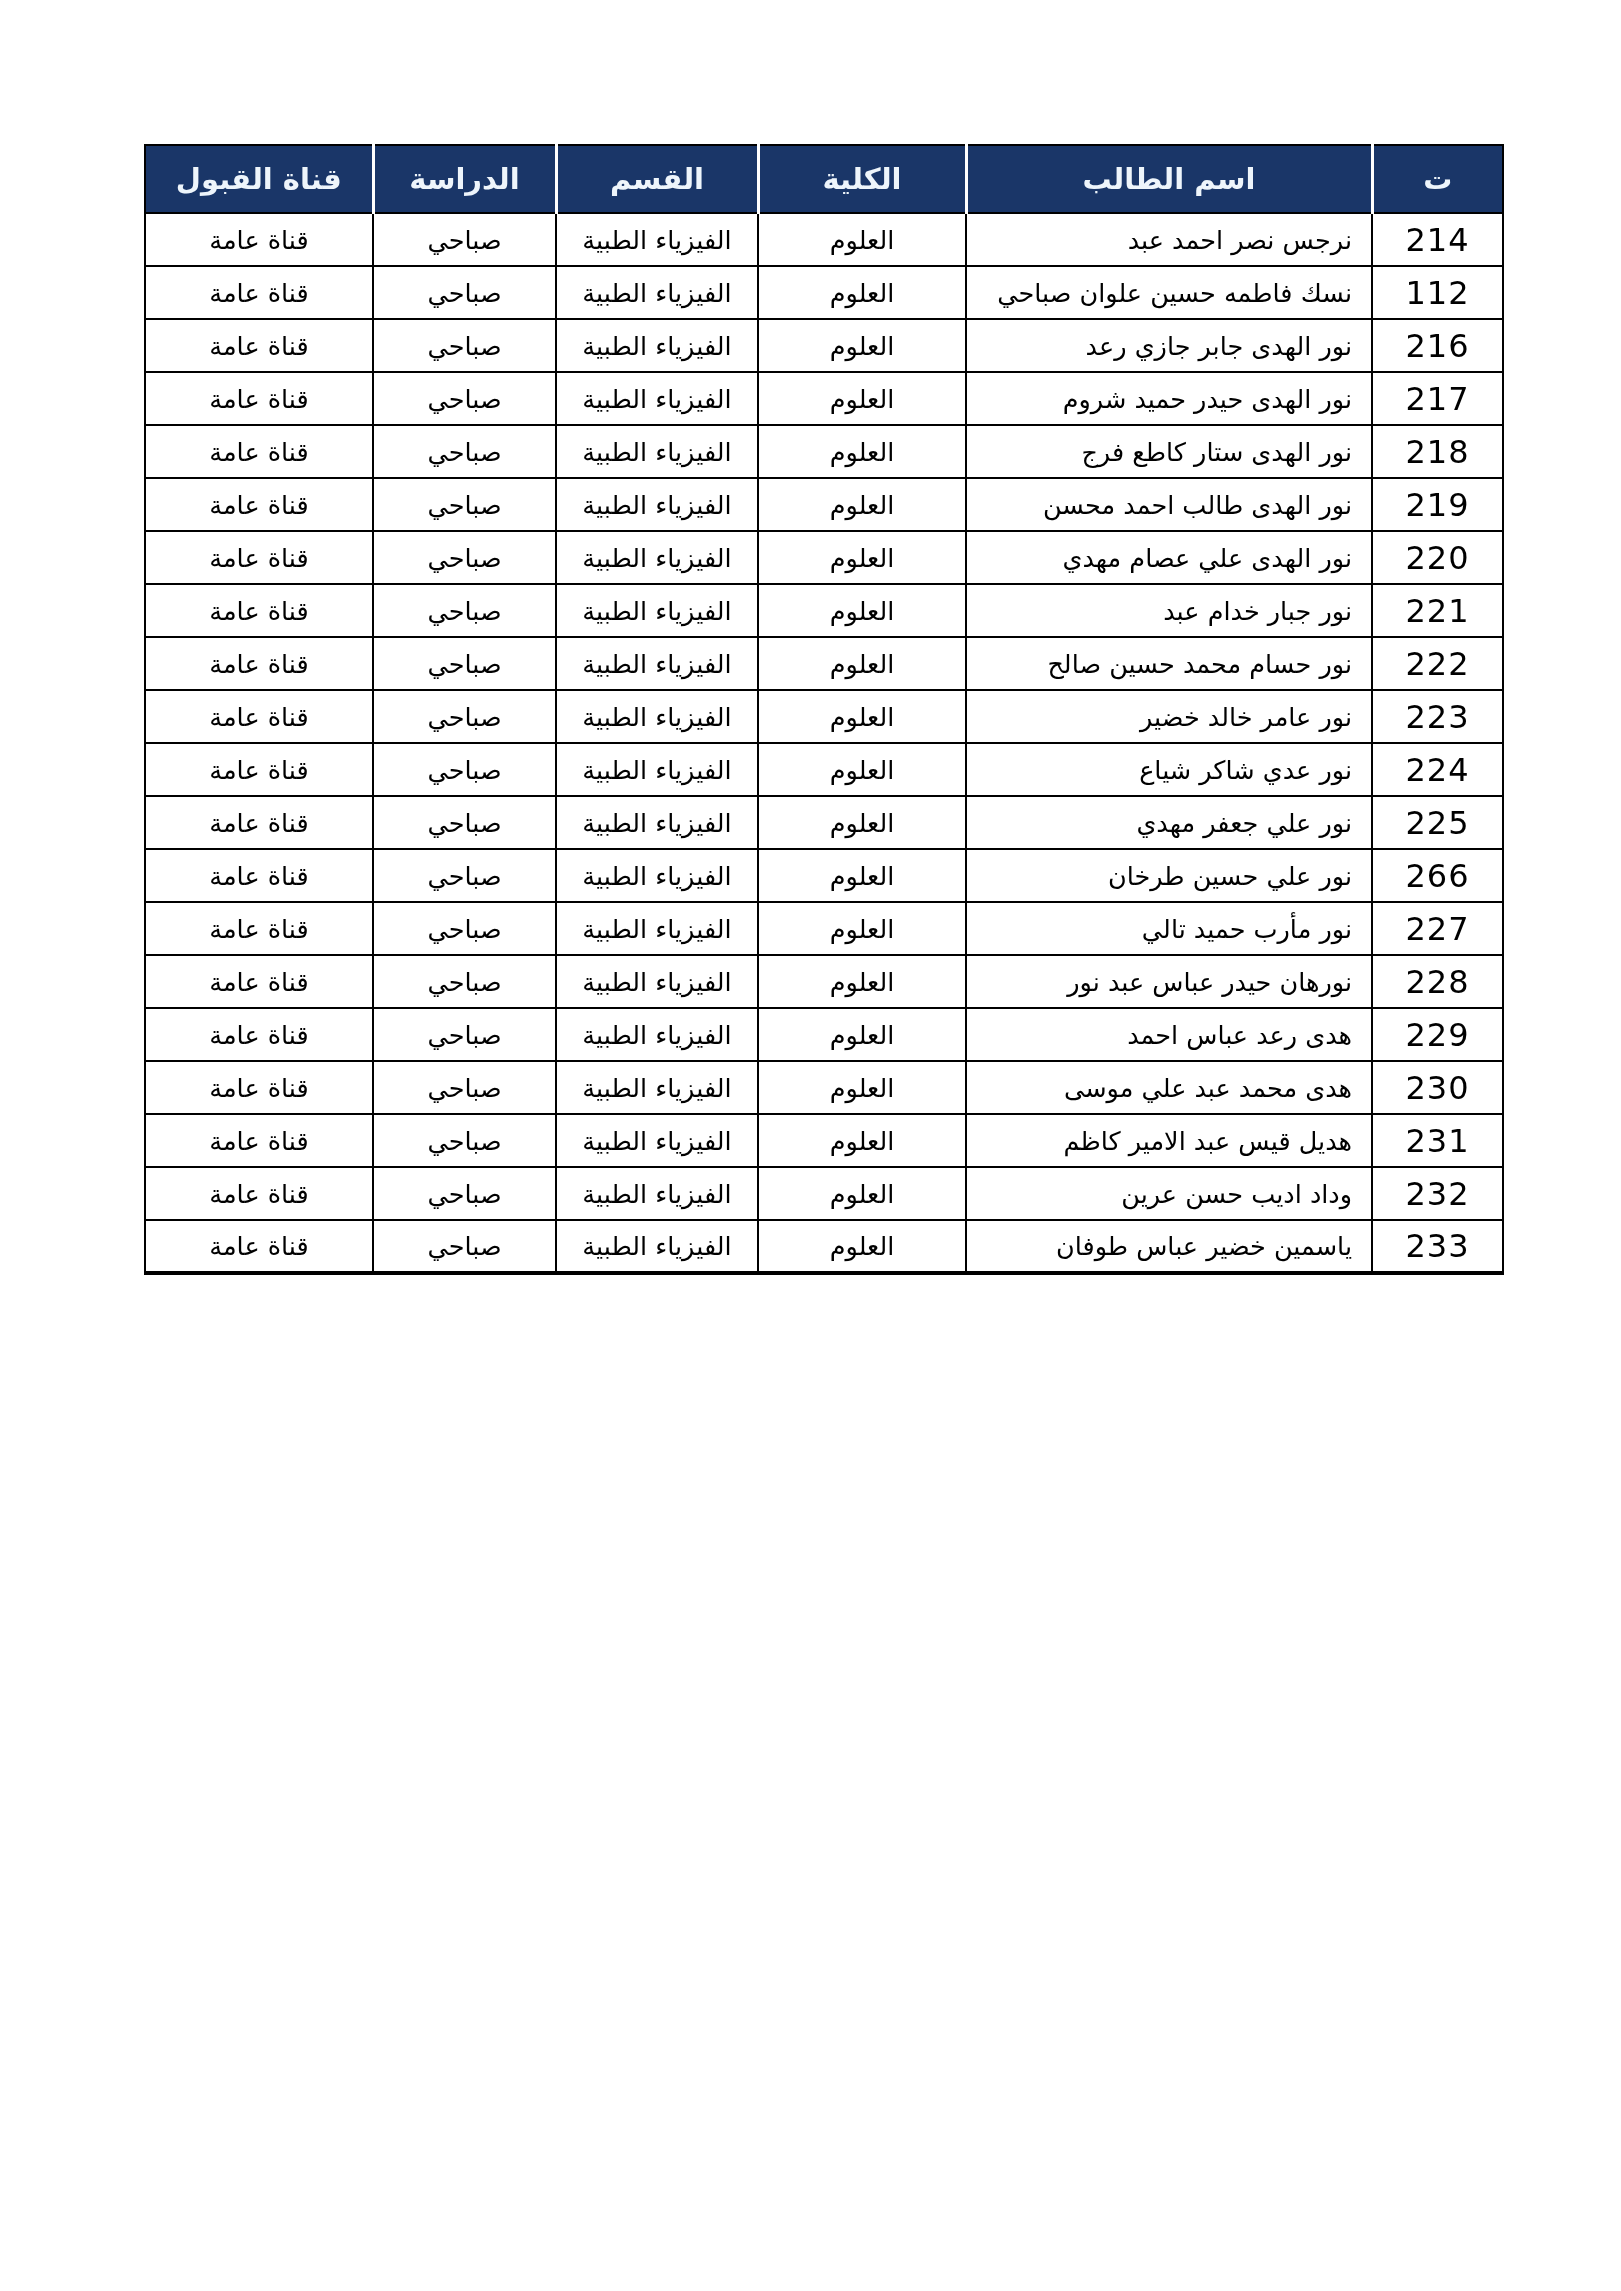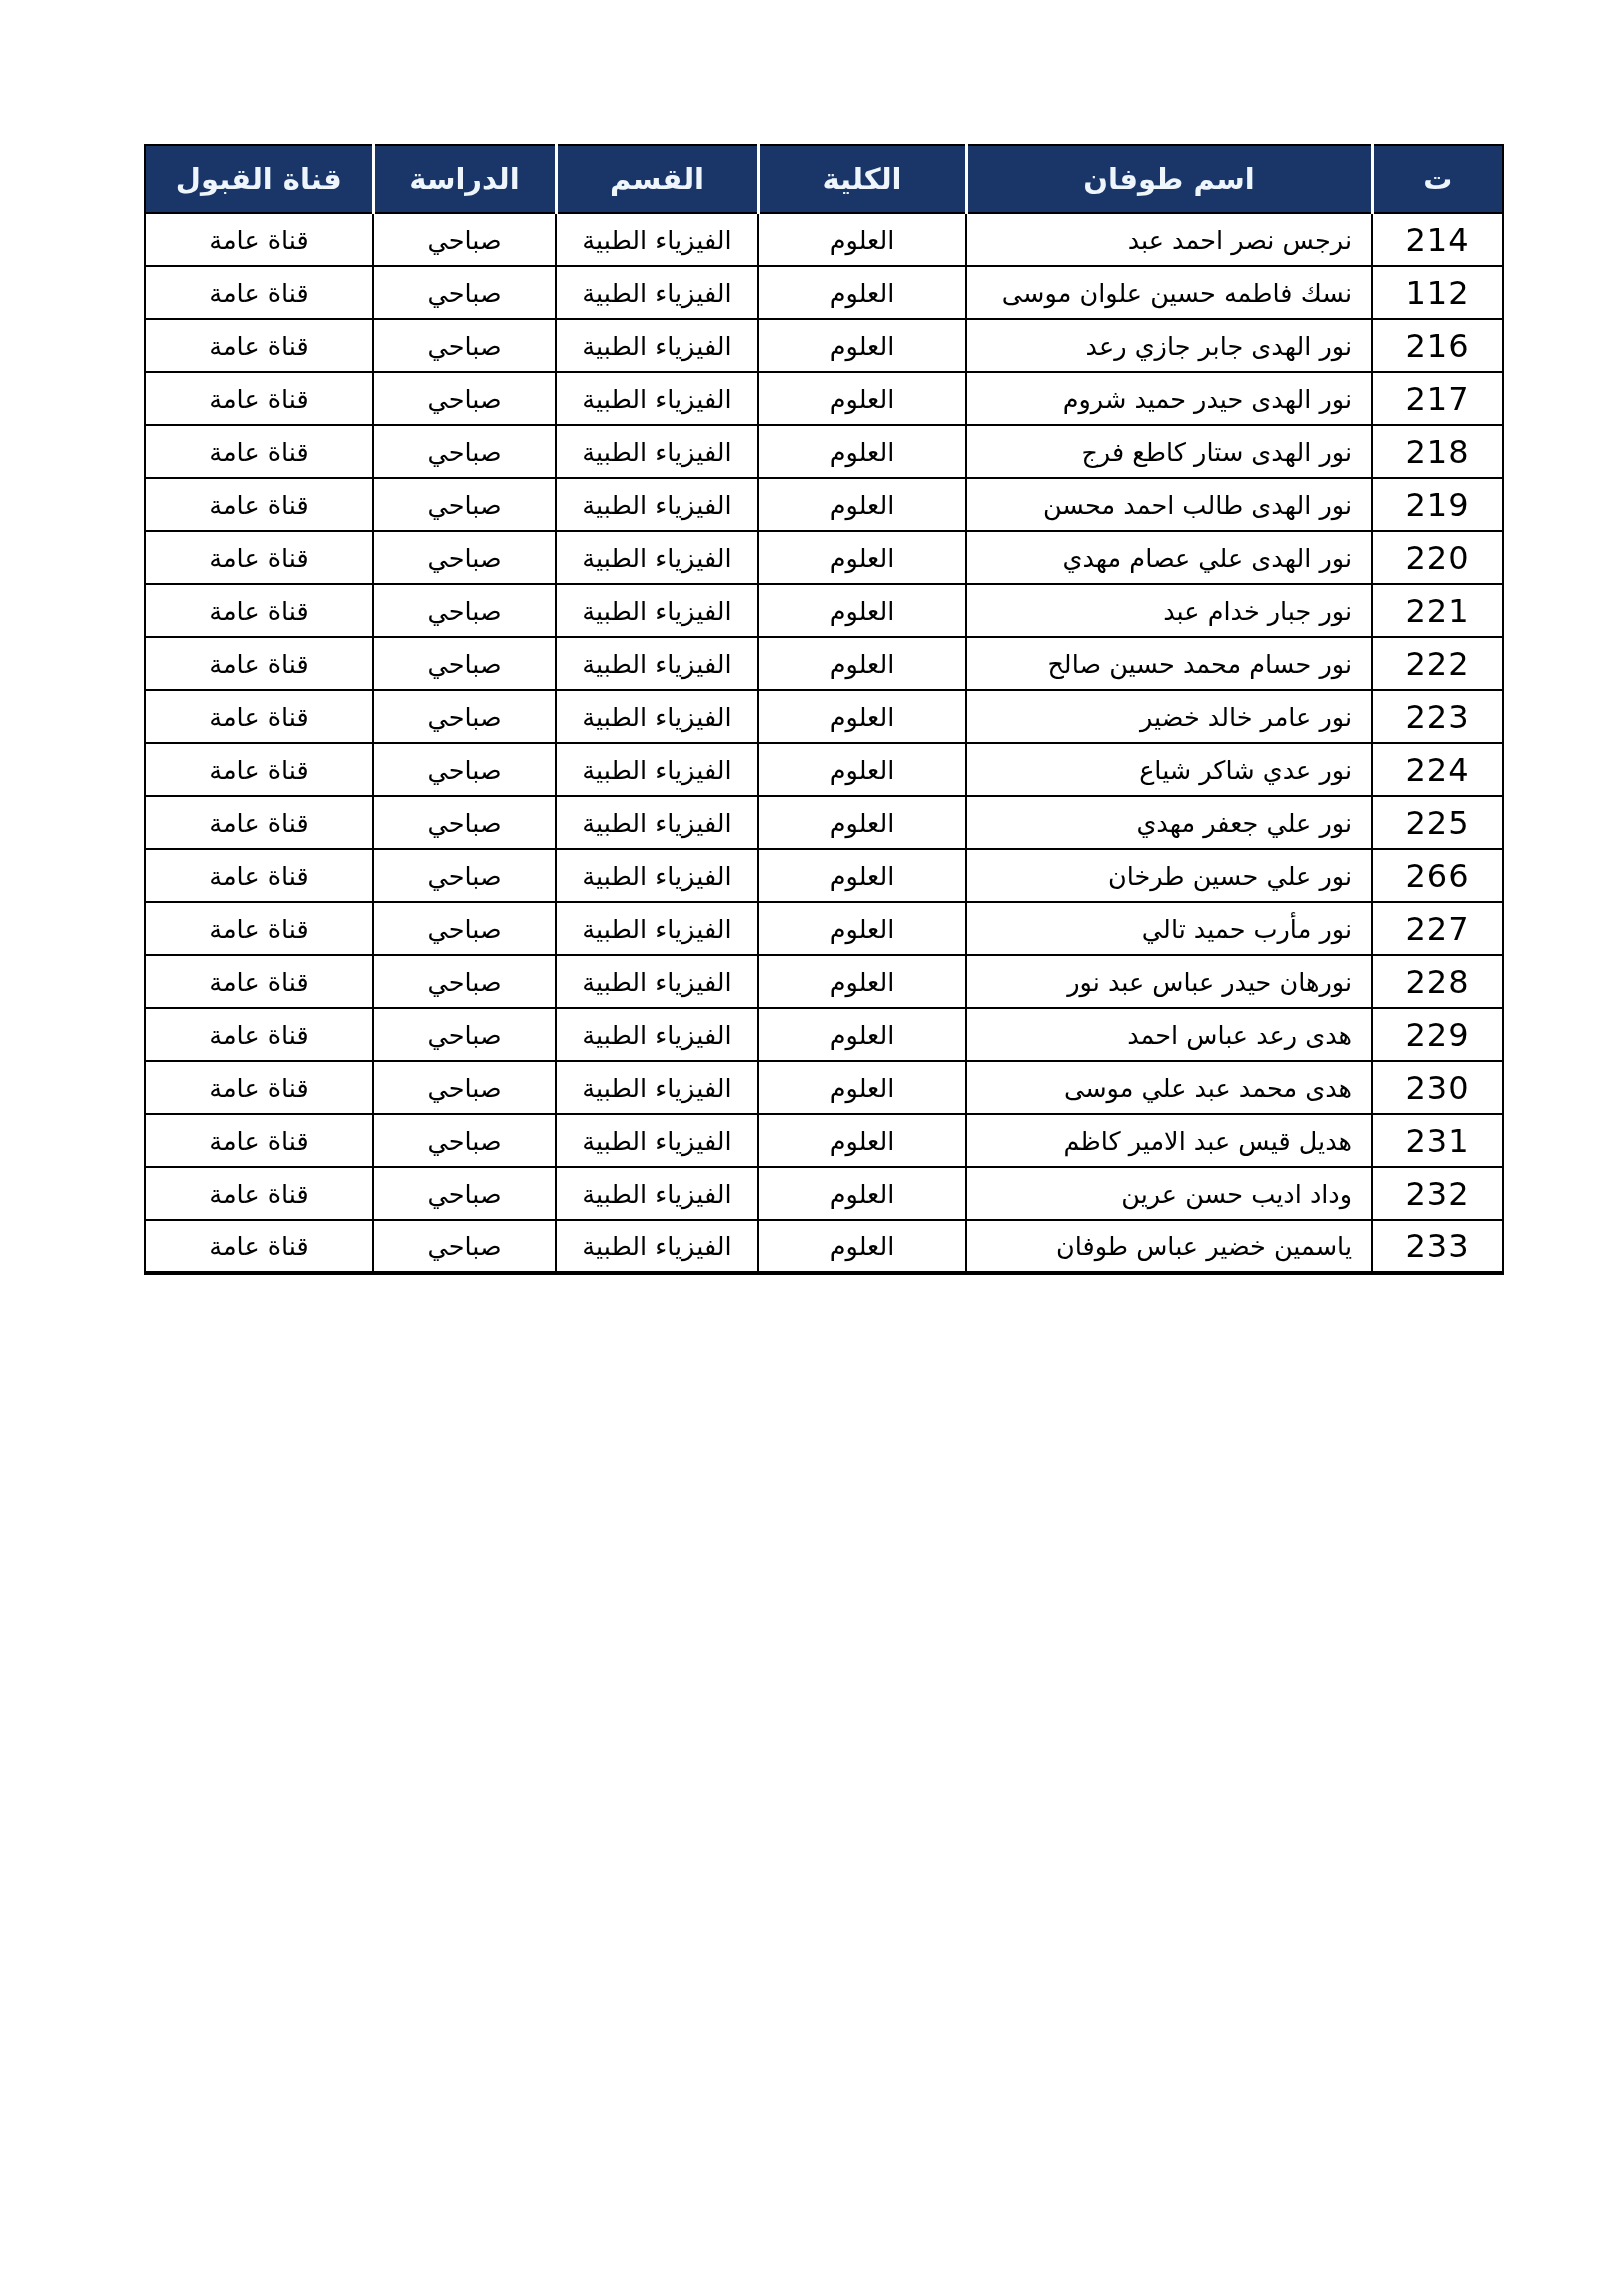--- a/index.html
+++ b/index.html
@@ -70,39 +70,39 @@
       <col style="width:131px">
       <col style="width:406px">
       <col style="width:208px">
       <col style="width:202px">
       <col style="width:183px">
       <col style="width:228px">
     </colgroup>
     <thead>
       <tr>
         <th>ت</th>
-        <th>اسم طوفان</th>
+        <th>اسم الطالب</th>
         <th>الكلية</th>
         <th>القسم</th>
         <th>الدراسة</th>
         <th>قناة القبول</th>
       </tr>
     </thead>
     <tbody>
         <tr>
       <td class="cell-serial">214</td>
       <td class="cell-name">نرجس نصر احمد عبد</td>
       <td class="cell-college">العلوم</td>
       <td class="cell-department">الفيزياء الطبية</td>
       <td class="cell-study">صباحي</td>
       <td class="cell-channel">قناة عامة</td>
     </tr>
         <tr>
       <td class="cell-serial">112</td>
-      <td class="cell-name">نسك فاطمه حسين علوان موسى</td>
+      <td class="cell-name">نسك فاطمه حسين علوان صباحي</td>
       <td class="cell-college">العلوم</td>
       <td class="cell-department">الفيزياء الطبية</td>
       <td class="cell-study">صباحي</td>
       <td class="cell-channel">قناة عامة</td>
     </tr>
         <tr>
       <td class="cell-serial">216</td>
       <td class="cell-name">نور الهدى جابر جازي رعد</td>
       <td class="cell-college">العلوم</td>
       <td class="cell-department">الفيزياء الطبية</td>

